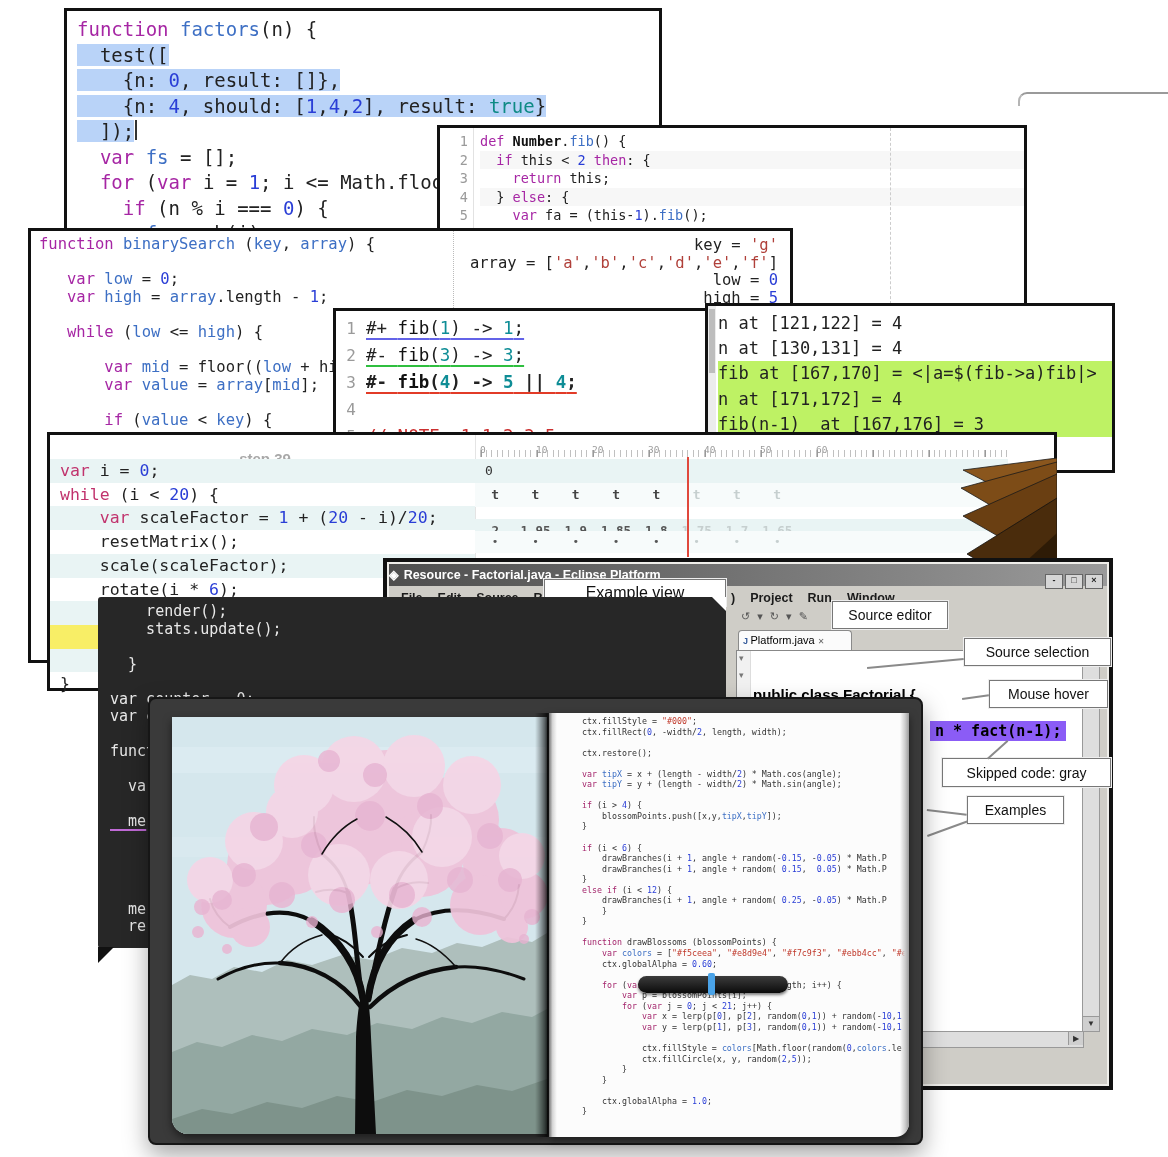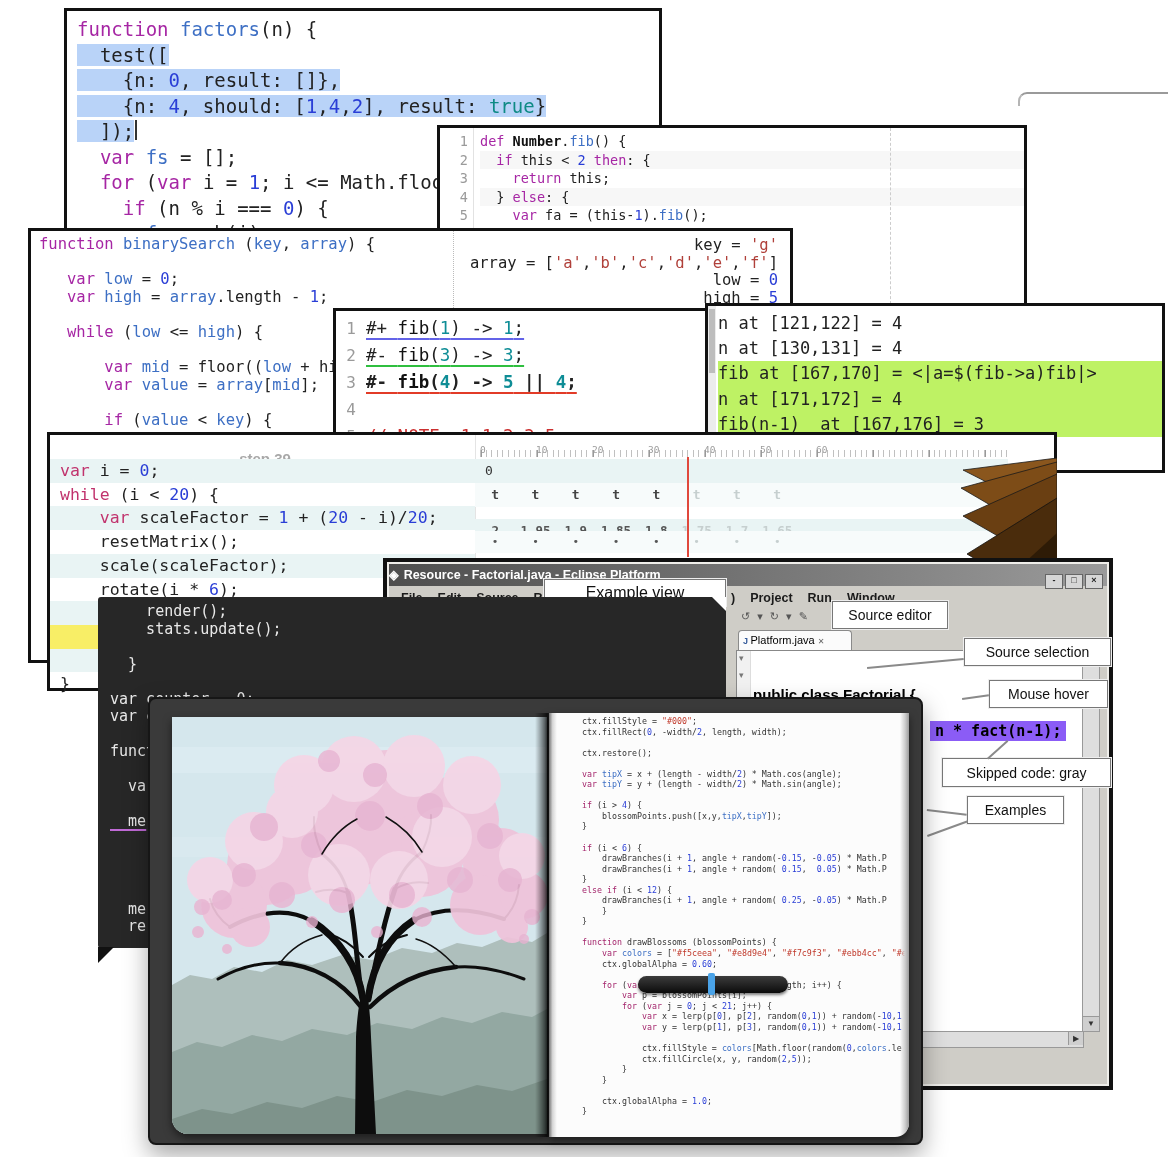--- a/index.html
+++ b/index.html
@@ -72,21 +72,21 @@
     <div class="code" style="left:8px;top:5px;font-size:15.5px;line-height:17.6px;"><div class="cl"><span class="k">function</span><span> </span><span class="f">binarySearch</span><span> (</span><span class="f">key</span><span>, </span><span class="f">array</span><span>) {</span></div><div class="cl">&nbsp;</div><div class="cl"><span>   </span><span class="k">var</span><span> </span><span class="f">low</span><span> = </span><span class="n">0</span><span>;</span></div><div class="cl"><span>   </span><span class="k">var</span><span> </span><span class="f">high</span><span> = </span><span class="f">array</span><span>.length - </span><span class="n">1</span><span>;</span></div><div class="cl">&nbsp;</div><div class="cl"><span>   </span><span class="k">while</span><span> (</span><span class="f">low</span><span> &lt;= </span><span class="f">high</span><span>) {</span></div><div class="cl">&nbsp;</div><div class="cl"><span>       </span><span class="k">var</span><span> </span><span class="f">mid</span><span> = floor((</span><span class="f">low</span><span> + hig</span></div><div class="cl"><span>       </span><span class="k">var</span><span> </span><span class="f">value</span><span> = </span><span class="f">array</span><span>[</span><span class="f">mid</span><span>];</span></div><div class="cl">&nbsp;</div><div class="cl"><span>       </span><span class="k">if</span><span> (</span><span class="f">value</span><span> &lt; </span><span class="f">key</span><span>) {</span></div></div>
     <div style="position:absolute;left:422px;top:0;bottom:0;border-left:1px dotted #bbb;"></div>
     <div class="code vars" style="right:12px;top:6px;text-align:right;font-size:15.5px;line-height:17.6px;"><div class="cl"><span>  </span><span class="f">key</span><span> = </span><span class="s">'g'</span></div><div class="cl"><span class="f">array</span><span> = [</span><span class="s">'a'</span><span>,</span><span class="s">'b'</span><span>,</span><span class="s">'c'</span><span>,</span><span class="s">'d'</span><span>,</span><span class="s">'e'</span><span>,</span><span class="s">'f'</span><span>]</span></div><div class="cl"><span>  </span><span class="f">low</span><span> = </span><span class="n">0</span></div><div class="cl"><span> </span><span class="f">high</span><span> = </span><span class="n">5</span></div></div>
   </div>
 
   <div class="win w-tests" style="left:333px;top:308px;width:375px;height:160px;">
     <div class="code" style="left:4px;top:4px;width:16px;font-size:16px;line-height:27px;color:#9a9a9a;"><span class="gnum">1</span><span class="gnum">2</span><span class="gnum">3</span><span class="gnum">4</span><span class="gnum">5</span></div>
     <div class="code" style="left:30px;top:4px;font-size:17.5px;line-height:27px;"><div class="cl u-blue"><span>#+ </span><span class="f">fib</span><span>(</span><span class="n">1</span><span>) -&gt; </span><span class="n">1</span><span>;</span></div><div class="cl u-green"><span>#- </span><span class="f">fib</span><span>(</span><span class="n">3</span><span>) -&gt; </span><span class="n">3</span><span>;</span></div><div class="cl u-red bold"><span>#- </span><span class="f">fib</span><span>(</span><span class="n">4</span><span>) -&gt; </span><span class="n">5</span><span> || </span><span class="n">4</span><span>;</span></div><div class="cl">&nbsp;</div><div class="cl"><span class="c">// NOTE: 1 1 2 3 5</span></div></div>
   </div>
 
-  <div class="win w-output" style="left:705px;top:303px;width:460px;height:170px;">
+  <div class="win w-output" style="left:705px;top:303px;width:410px;height:170px;">
     <div style="position:absolute;left:0;top:0;bottom:0;width:8px;background:#ececec;">
       <div style="position:absolute;left:1px;top:3px;width:6px;height:64px;background:#bdbdbd;"></div>
     </div>
     <div class="code" style="left:10px;top:5px;right:0;font-size:17px;line-height:25.2px;"><div class="cl"><span>n at [121,122] = 4</span></div><div class="cl"><span>n at [130,131] = 4</span></div><div class="cl hl"><span>fib at [167,170] = &lt;|a=$(fib-&gt;a)fib|&gt;</span></div><div class="cl hl"><span>n at [171,172] = 4</span></div><div class="cl hl"><span>fib(n-1)  at [167,176] = 3</span></div></div>
   </div>
 
   <div class="win w-step" style="left:47px;top:432px;width:1010px;height:259px;">
     <div style="position:absolute;left:0;top:4px;width:430px;text-align:center;
                 font-family:'Liberation Sans',sans-serif;font-size:15px;font-weight:bold;color:#a8a8a8;margin-top:11px;">step 39</div>
     <div class="code" style="left:0;top:24px;width:425px;font-size:16.5px;line-height:23.7px;"><div class="cl a"><span class="k">var</span><span> i = </span><span class="n">0</span><span>;</span></div><div class="cl"><span class="k">while</span><span> (i &lt; </span><span class="n">20</span><span>) {</span></div><div class="cl a"><span>    </span><span class="k">var</span><span> </span><span class="f">scaleFactor</span><span> = </span><span class="n">1</span><span> + (</span><span class="n">20</span><span> - i)/</span><span class="n">20</span><span>;</span></div><div class="cl"><span>    resetMatrix();</span></div><div class="cl a"><span>    scale(</span><span class="f">scaleFactor</span><span>);</span></div><div class="cl"><span>    rotate(i * </span><span class="n">6</span><span>);</span></div><div class="cl a">&nbsp;</div><div class="cl y">&nbsp;</div><div class="cl a">&nbsp;</div><div class="cl"><span>}</span></div></div>

